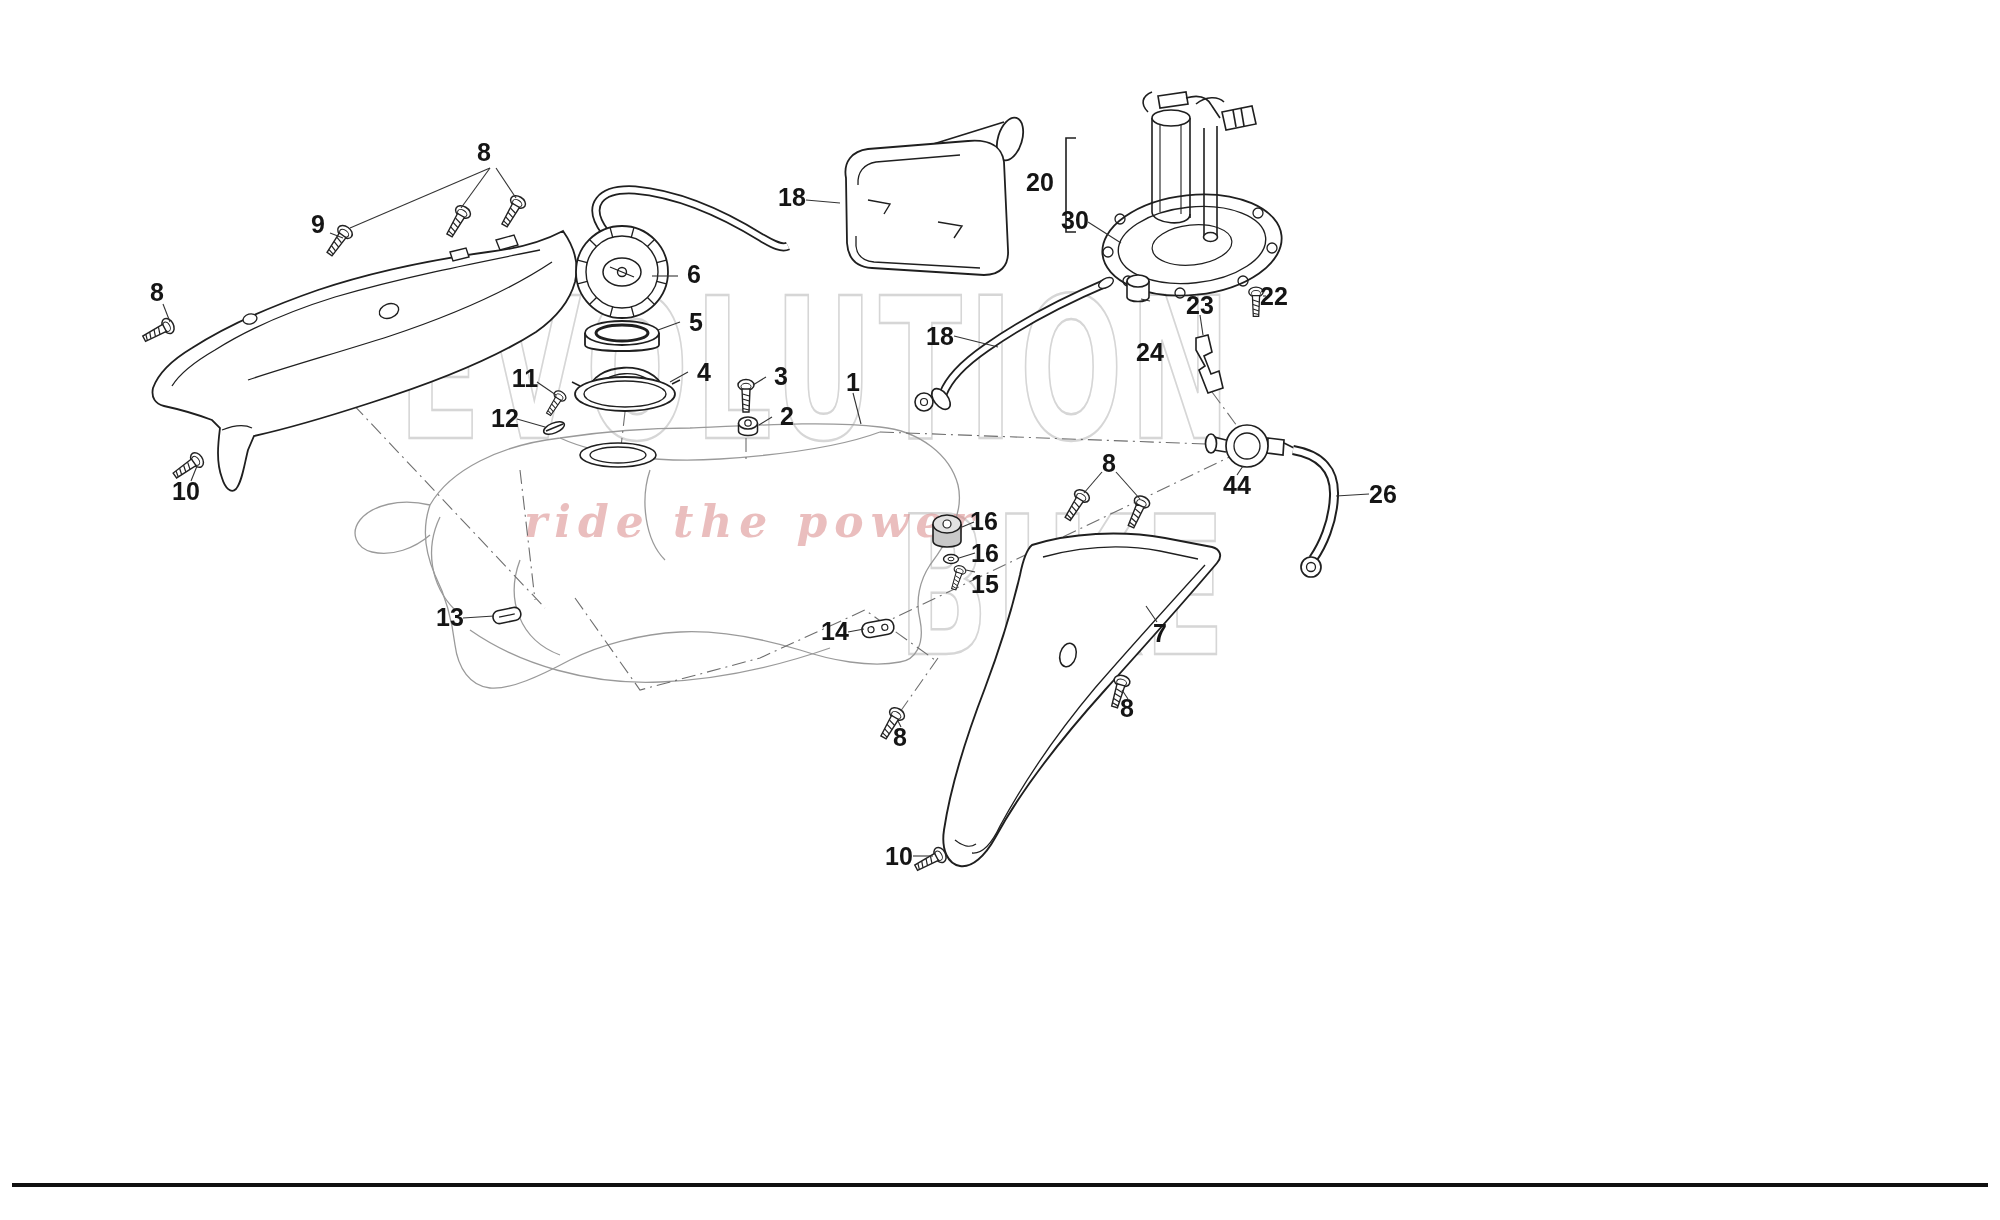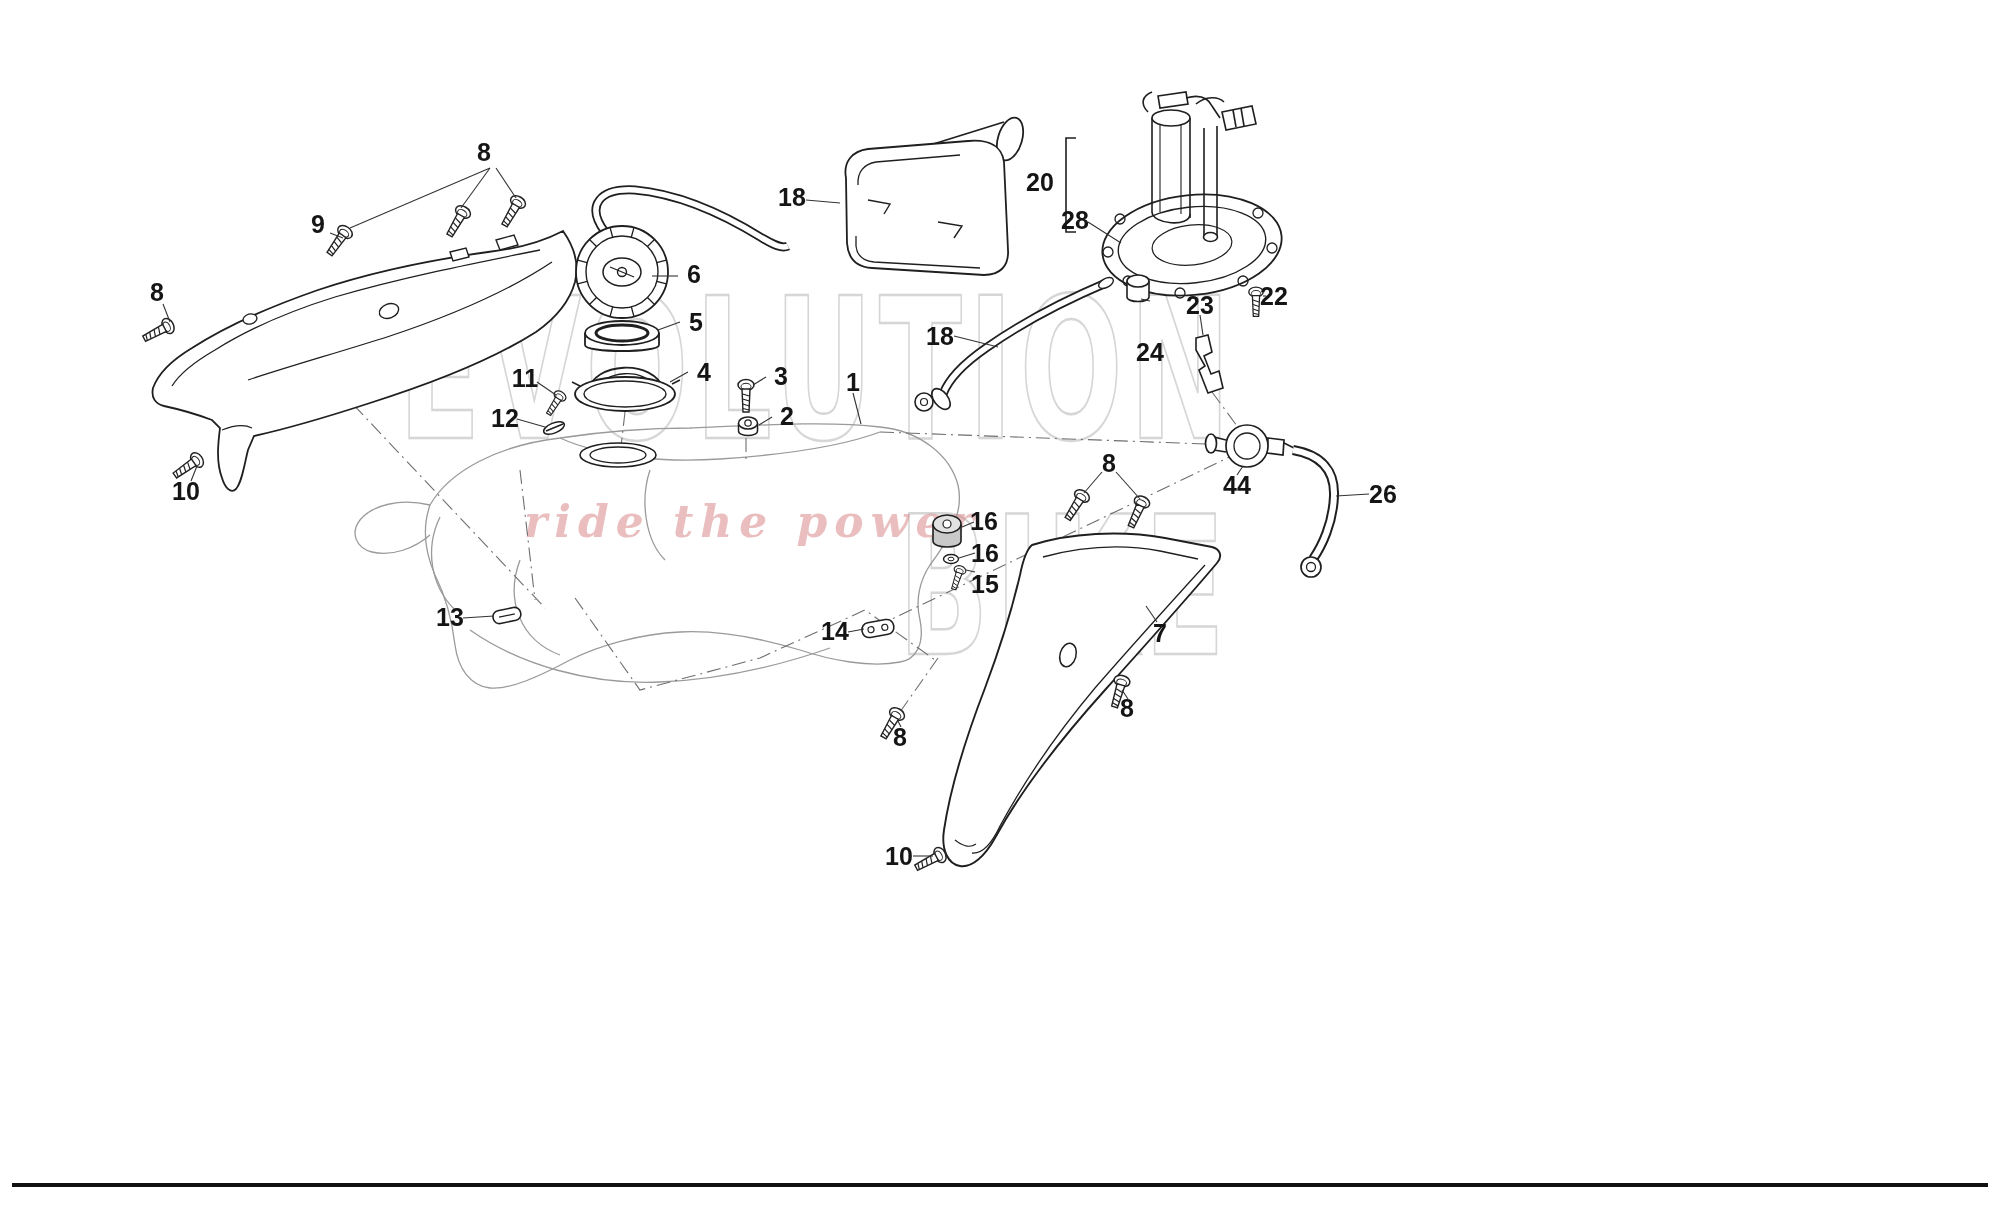--- a/index.html
+++ b/index.html
@@ -322,21 +322,21 @@
       <span class="callout" style="left: 696px; top: 322px;">5</span>
       <span class="callout" style="left: 704px; top: 372px;">4</span>
       <span class="callout" style="left: 781px; top: 376px;">3</span>
       <span class="callout" style="left: 525px; top: 378px;">11</span>
       <span class="callout" style="left: 505px; top: 418px;">12</span>
       <span class="callout" style="left: 787px; top: 416px;">2</span>
       <span class="callout" style="left: 853px; top: 382px;">1</span>
       <span class="callout" style="left: 186px; top: 491px;">10</span>
       <span class="callout" style="left: 792px; top: 197px;">18</span>
       <span class="callout" style="left: 1040px; top: 182px;">20</span>
-      <span class="callout" style="left: 1075px; top: 220px;">28</span>
+      <span class="callout" style="left: 1075px; top: 220px;">30</span>
       <span class="callout" style="left: 940px; top: 336px;">18</span>
       <span class="callout" style="left: 1150px; top: 312px; margin-top: 40px;">24</span>
       <span class="callout" style="left: 1200px; top: 305px;">23</span>
       <span class="callout" style="left: 1274px; top: 296px;">22</span>
       <span class="callout" style="left: 1237px; top: 485px;">44</span>
       <span class="callout" style="left: 1383px; top: 494px; text-align: right;">26</span>
       <span class="callout" style="left: 984px; top: 521px;">16</span>
       <span class="callout" style="left: 985px; top: 553px;">16</span>
       <span class="callout" style="left: 985px; top: 573px; margin-top: 11px;">15</span>
       <span class="callout" style="left: 1109px; top: 463px;">8</span>

